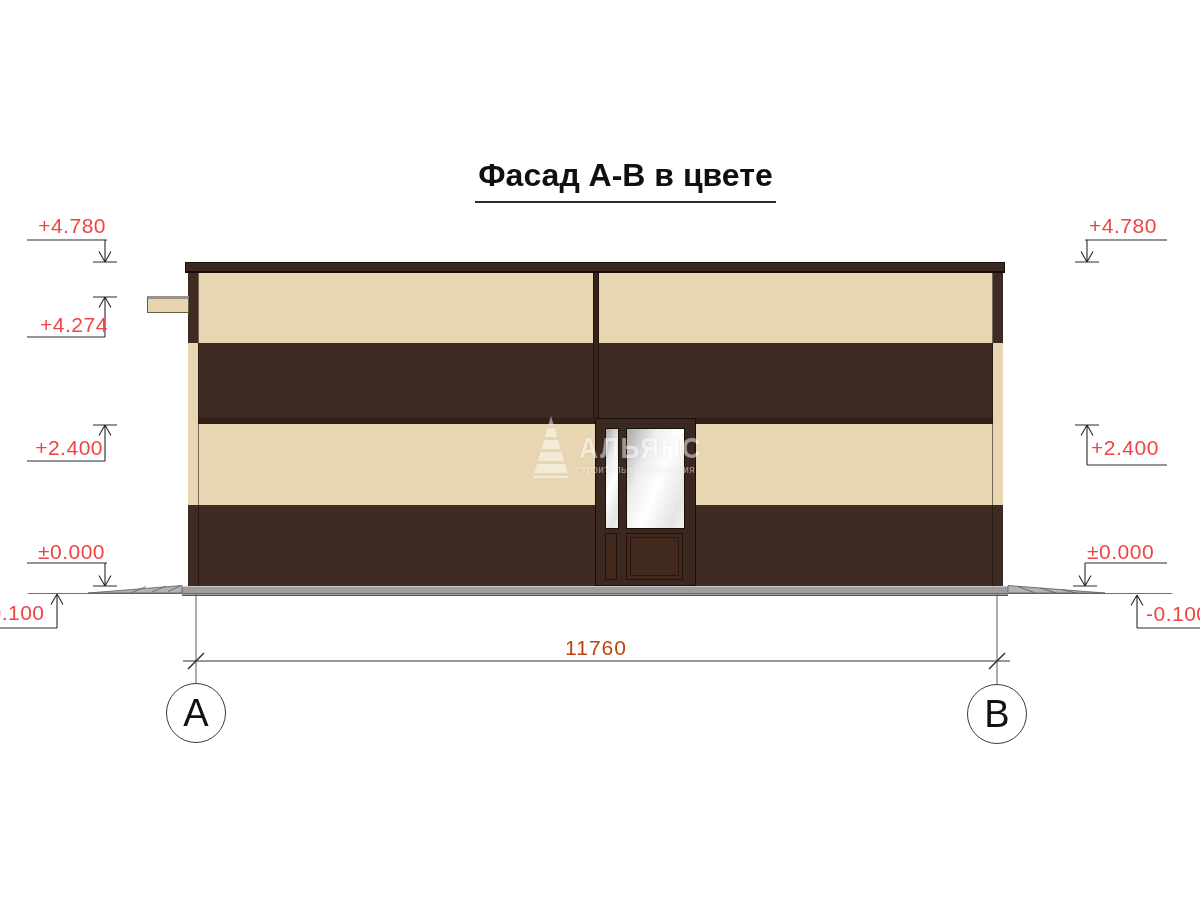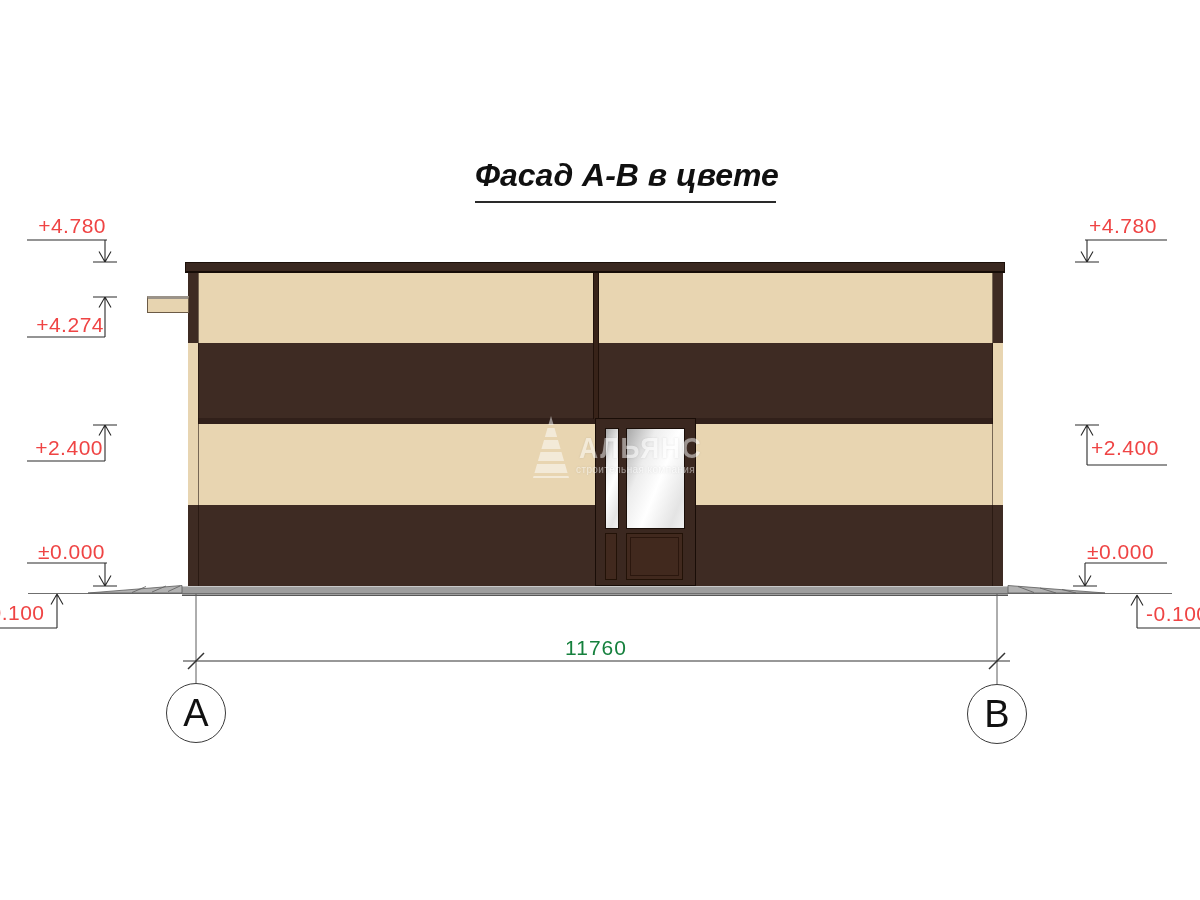--- a/index.html
+++ b/index.html
@@ -9,26 +9,26 @@
   }
   .abs{position:absolute;}
   
   .lvl{
     position:absolute;font-size:21px;color:#ef4444;white-space:nowrap;line-height:1.0;
     letter-spacing:0.5px;
   }
   .lvl.ra{text-align:right;}
   #title{
     position:absolute;left:475px;top:157px;width:301px;text-align:center;
-    font-size:32px;font-style:italic;font-weight:bold;color:#101010;
+    font-size:32px;font-weight:bold;color:#101010;
     border-bottom:2px solid #2a2a2a;padding-bottom:7px;white-space:nowrap;
   }
   #dim-label{
     position:absolute;left:521px;top:636px;width:150px;text-align:center;
-    font-size:21px;color:#15803d;letter-spacing:1px;
+    font-size:21px;color:#c2410c;letter-spacing:1px;
   }
   .axis-bubble{
     position:absolute;width:58px;height:58px;border:1.6px solid #3a3a3a;border-radius:50%;
     background:#fff;display:flex;align-items:center;justify-content:center;
     font-size:38px;color:#111;
   }
   
   .band{position:absolute;left:0;width:100%;}
   #wall{position:absolute;left:188px;top:273px;width:815px;height:313px;}
   .cream{background:#e8d5b1;}
@@ -190,21 +190,21 @@
 
     <g>
       <path d="M183,661 H1010" stroke="#333333" stroke-width="1.1" fill="none"></path>
       <path d="M188,669 L204,653 M989,669 L1005,653" stroke="#333333" stroke-width="1.5" fill="none"></path>
     </g>
   </svg>
 
   <div id="title">Фасад А-В в цвете</div>
 
   <div class="lvl ra" style="left:22px;top:215px;width:84px;">+4.780</div>
-  <div class="lvl ra" style="left:20px;top:314px;width:84px;">+4.274</div>
+  <div class="lvl ra" style="left:32px;top:314px;width:84px;text-align:center;">+4.274</div>
   <div class="lvl ra" style="left:19px;top:437px;width:84px;">+2.400</div>
   <div class="lvl ra" style="left:21px;top:541px;width:84px;">±0.000</div>
   <div class="lvl" style="left:-18px;top:602px;width:76px;">-0.100</div>
 
   <div class="lvl" style="left:1089px;top:215px;width:84px;">+4.780</div>
   <div class="lvl" style="left:1091px;top:437px;width:84px;">+2.400</div>
   <div class="lvl" style="left:1087px;top:541px;width:84px;">±0.000</div>
   <div class="lvl" style="left:1146px;top:603px;width:80px;">-0.100</div>
 
   <div id="dim-label">11760</div>

